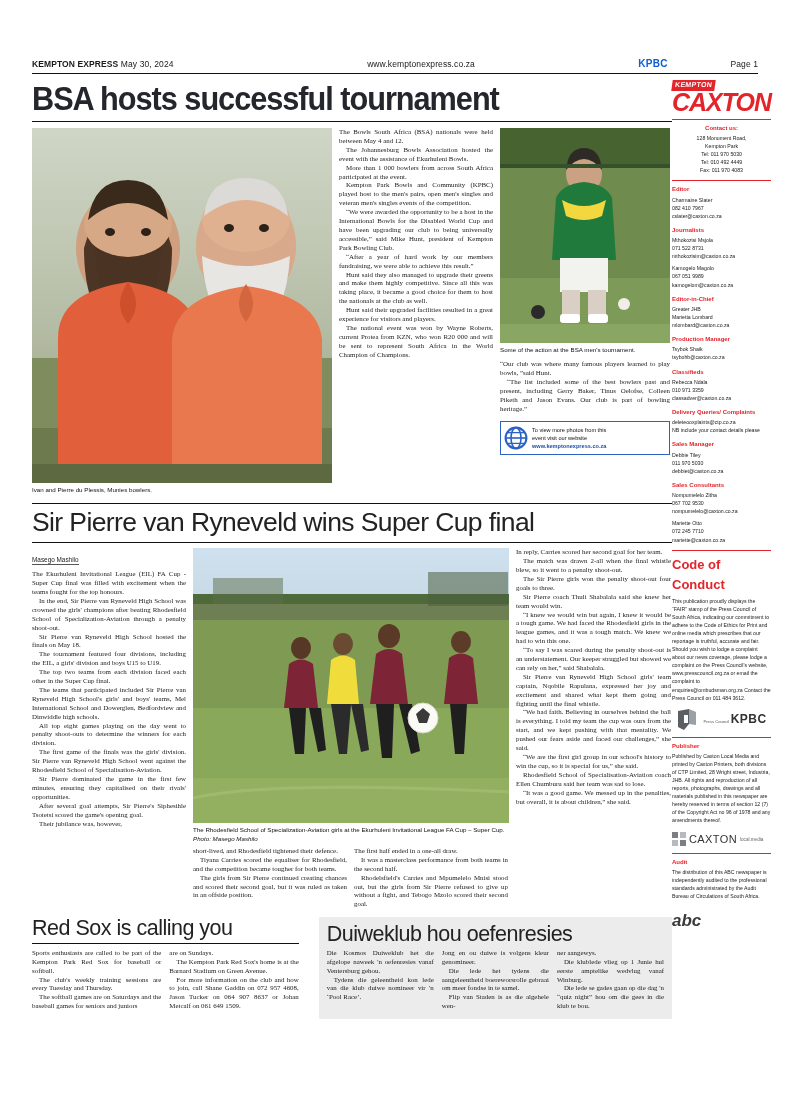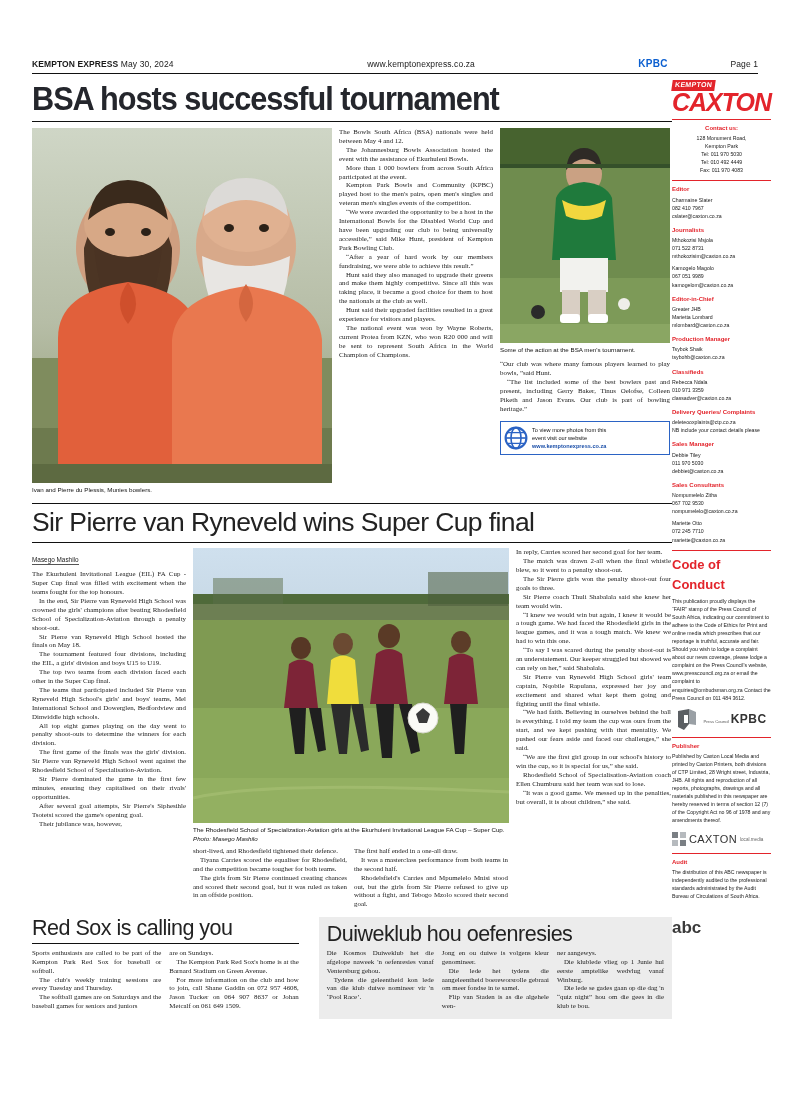--- a/index.html
+++ b/index.html
@@ -100,21 +100,21 @@
   .rail .blk { margin-bottom:6px; }
   .fair { display:flex; align-items:center; gap:5px; justify-content:center; margin:6px 0 2px 0; }
   .fair-mark { width:22px; height:24px; }
   .fair-txt { font-family:"Liberation Sans", sans-serif; }
   .fair-txt .pc { font-size:4.2px; line-height:1.1; color:#555; }
   .fair-txt .fw { font-size:12px; font-weight:700; color:#333; letter-spacing:.5px; }
   .caxton { display:flex; align-items:center; gap:3px; margin:5px 0 2px 0; }
   .cax-sq { width:14px; height:14px; }
   .cax-name { font-family:"Liberation Sans", sans-serif; font-size:11px; letter-spacing:.4px; color:#333; }
   .cax-sub { font-family:"Liberation Sans", sans-serif; font-size:4.6px; color:#666; }
-  .abc { margin-top:16px; }
+  .abc { margin-top:9px;font-style:italic; }
 </style>
 </head>
 <body>
 
 <div class="page">
 
   <div class="masthead">
     <div class="mh-left">
       <b>KEMPTON EXPRESS</b>
       <span>May 30, 2024</span>

